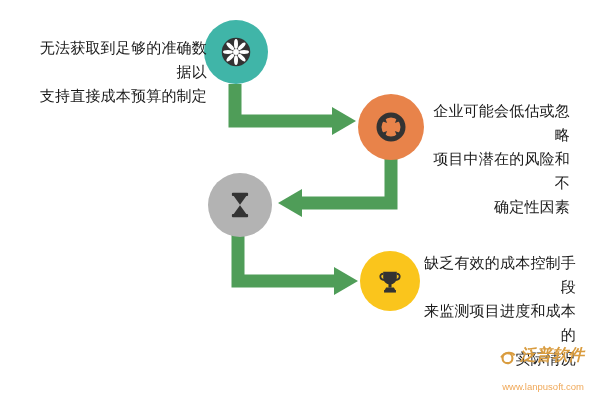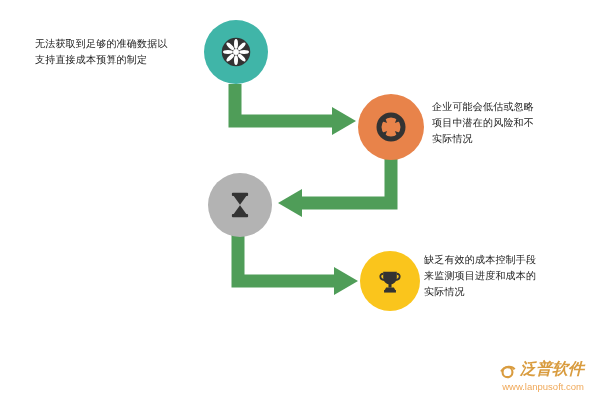--- a/index.html
+++ b/index.html
@@ -5,30 +5,30 @@
   html,body { margin:0; padding:0; background:#fff; }
   .canvas {
     position:relative; width:600px; height:400px; background:#ffffff;
     overflow:hidden; font-family:"Liberation Sans","DejaVu Sans",sans-serif;
   }
   .circle {
     position:absolute; border-radius:50%;
     display:flex; align-items:center; justify-content:center;
   }
   .step-label {
-    position:absolute; font-size:10px; line-height:1.6; color:#1a1a1a;
-    white-space:pre-line; letter-spacing:0.2px;
+    position:absolute; font-size:15px; line-height:1.6; color:#1a1a1a;
+    white-space:pre-line; letter-spacing:0.2px;text-align:right;
   }
   .arrows { position:absolute; left:0; top:0; pointer-events:none; }
   .footer {
     position:absolute; right:16px; bottom:8px; text-align:right;
   }
   .brand-line { display:flex; align-items:flex-end; justify-content:flex-end; gap:4px; }
   .brand-text { font-size:16px; font-weight:bold; font-style:italic; }
-  .brand-url { font-size:9.5px; margin-top:1px; }
+  .brand-url { font-size:9.5px; margin-top:15px; }
 </style>
 </head>
 <body>
 
 <div class="canvas">
 
   <svg class="arrows" width="600" height="400" viewBox="0 0 600 400">
     <path d="M235 84 L235 121 L334 121" fill="none" stroke-width="13" stroke="#4f9d58"></path>
     <polygon points="332,107 332,135 356,121" fill="#4f9d58"></polygon>
     <path d="M391 158 L391 203 L300 203" fill="none" stroke-width="13" stroke="#4f9d58"></path>
@@ -62,21 +62,21 @@
       <g fill="#333333">
         <polygon points="16.5,6.5 23.5,6.5 20,14.5" transform="rotate(45 20 20)"></polygon>
         <polygon points="16.5,6.5 23.5,6.5 20,14.5" transform="rotate(135 20 20)"></polygon>
         <polygon points="16.5,6.5 23.5,6.5 20,14.5" transform="rotate(225 20 20)"></polygon>
         <polygon points="16.5,6.5 23.5,6.5 20,14.5" transform="rotate(315 20 20)"></polygon>
       </g>
     </svg>
   </div>
   <div class="step-label" style="left:432px; top:99px; width:138px;">企业可能会低估或忽略
 项目中潜在的风险和不
-实际情况</div>
+确定性因素</div>
 
   <div class="circle" style="left: 208px; top: 173px; width: 64px; height: 64px; background: rgb(179, 179, 179);">
     <svg width="36" height="36" viewBox="0 0 40 40">
       <g fill="#333333">
         <rect x="11" y="6.5" width="18" height="3.5" rx="1"></rect>
         <rect x="11" y="30" width="18" height="3.5" rx="1"></rect>
         <polygon points="13,10 27,10 20,19.6"></polygon>
         <polygon points="13,30 27,30 20,20.4"></polygon>
       </g>
     </svg>

